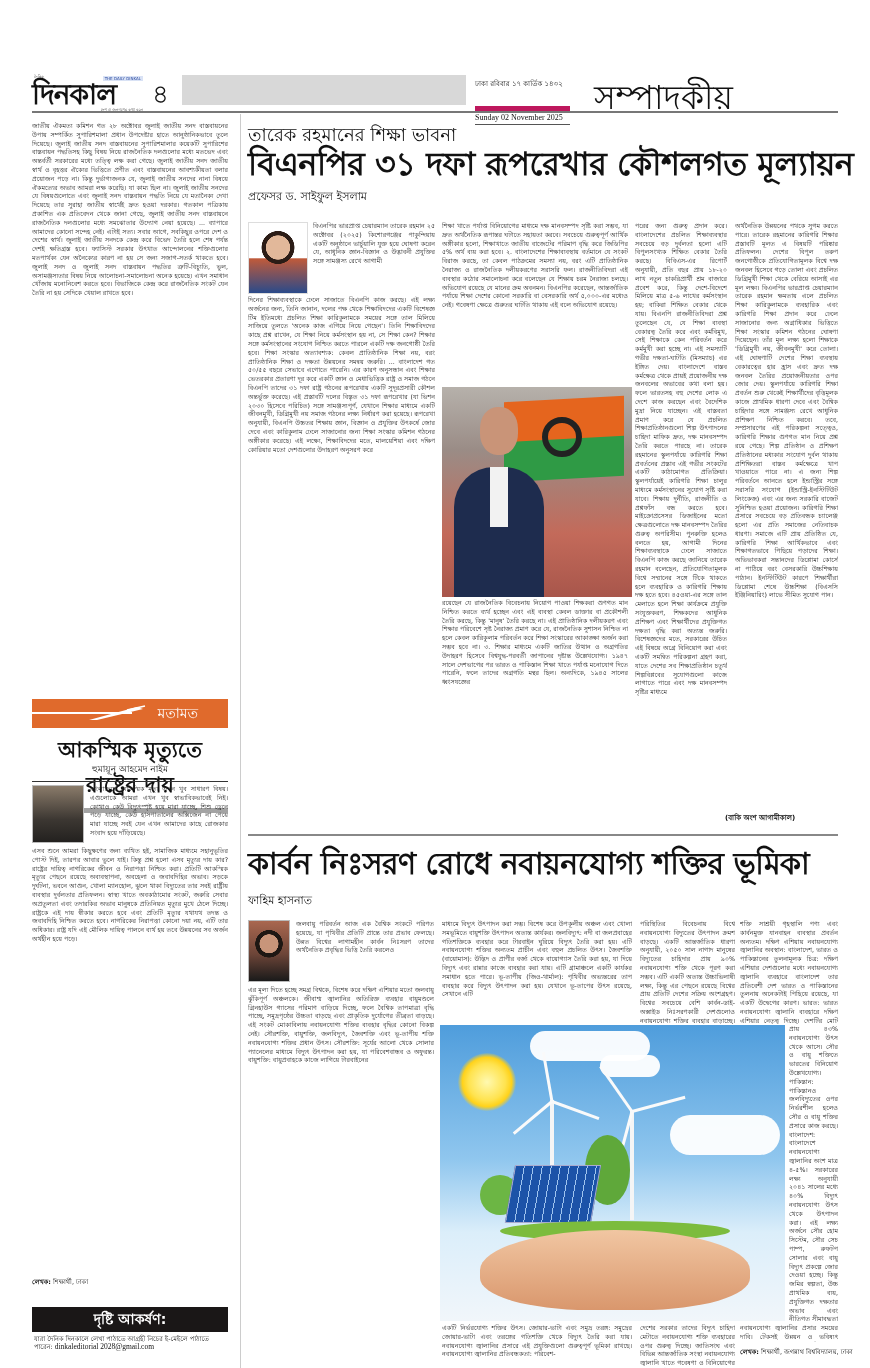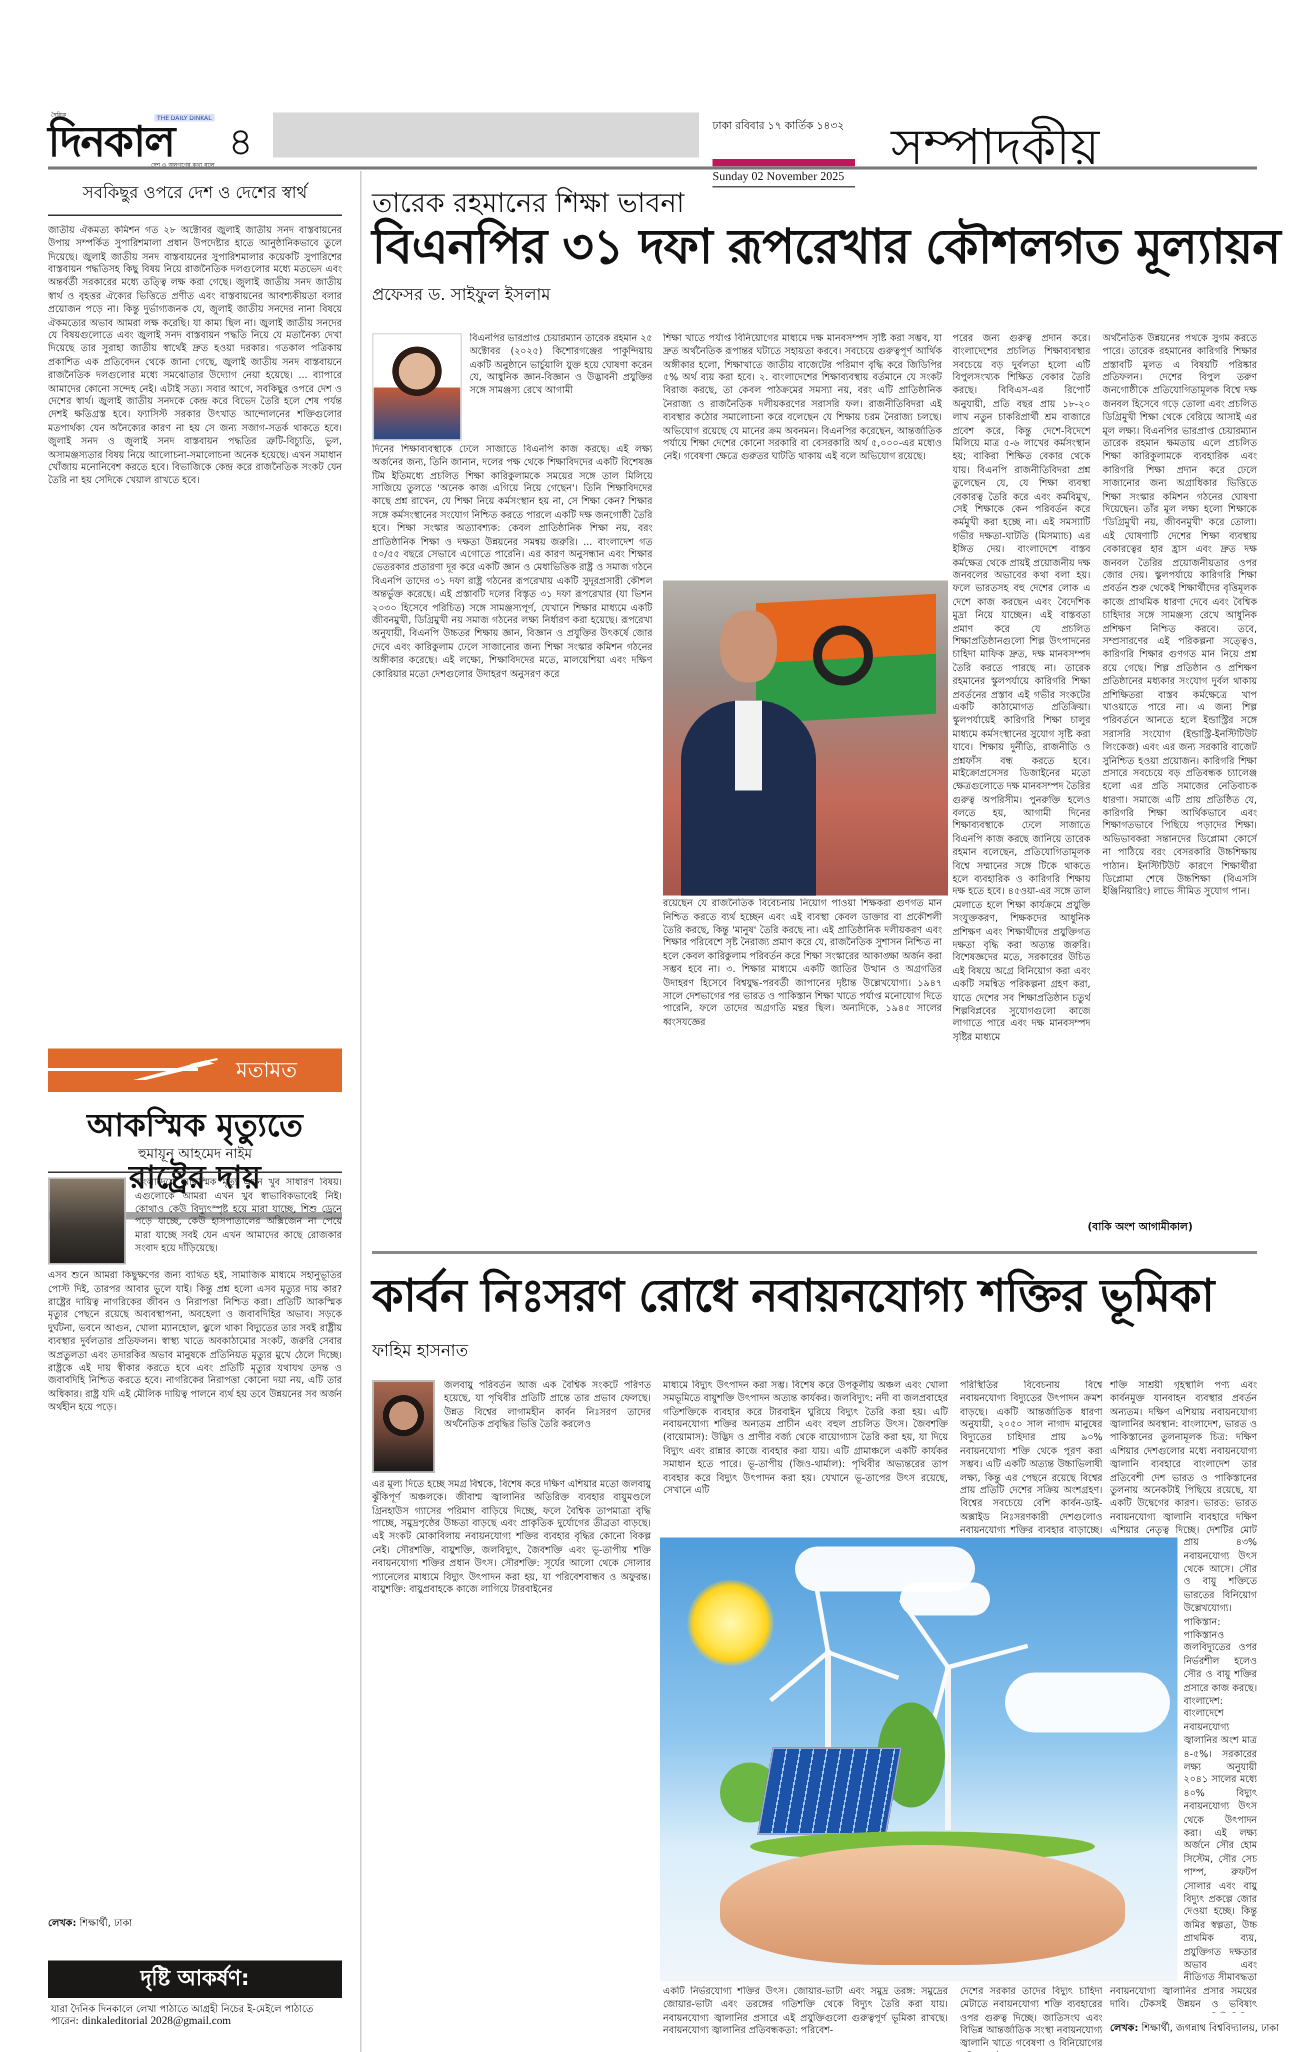--- a/index.html
+++ b/index.html
@@ -86,21 +86,20 @@
 <div class="abs grey-band"></div>
 <div class="abs date-box">
   <div class="date-bn">ঢাকা রবিবার ১৭ কার্তিক ১৪৩২</div>
   <div class="date-en">Sunday 02 November 2025</div>
 </div>
 <div class="abs section-title">সম্পাদকীয়</div>
 <div class="abs rule-top"></div>
 <div class="abs vdivider"></div>
 
 <div class="abs left-col">
-  <div class="left-sub">সবকিছুর ওপরে দেশ ও দেশের স্বার্থ</div>
   <div class="body-text editorial-body">জাতীয় ঐকমত্য কমিশন গত ২৮ অক্টোবর জুলাই জাতীয় সনদ বাস্তবায়নের উপায় সম্পর্কিত সুপারিশমালা প্রধান উপদেষ্টার হাতে আনুষ্ঠানিকভাবে তুলে দিয়েছে। জুলাই জাতীয় সনদ বাস্তবায়নের সুপারিশমালার কয়েকটি সুপারিশের বাস্তবায়ন পদ্ধতিসহ কিছু বিষয় নিয়ে রাজনৈতিক দলগুলোর মধ্যে মতভেদ এবং অন্তর্বর্তী সরকারের মধ্যে তত্ত্বি লক্ষ করা গেছে। জুলাই জাতীয় সনদ জাতীয় স্বার্থ ও বৃহত্তর ঐক্যের ভিত্তিতে প্রণীত এবং বাস্তবায়নের আবশ্যকীয়তা বলার প্রয়োজন পড়ে না। কিন্তু দুর্ভাগ্যজনক যে, জুলাই জাতীয় সনদের নানা বিষয়ে ঐকমত্যের অভাব আমরা লক্ষ করেছি। যা কাম্য ছিল না। জুলাই জাতীয় সনদের যে বিষয়গুলোতে এবং জুলাই সনদ বাস্তবায়ন পদ্ধতি নিয়ে যে মতানৈক্য দেখা দিয়েছে তার সুরাহা জাতীয় স্বার্থেই দ্রুত হওয়া দরকার। গতকাল পত্রিকায় প্রকাশিত এক প্রতিবেদন থেকে জানা গেছে, জুলাই জাতীয় সনদ বাস্তবায়নে রাজনৈতিক দলগুলোর মধ্যে সমঝোতার উদ্যোগ নেয়া হয়েছে। ... ব্যাপারে আমাদের কোনো সন্দেহ নেই। এটাই সত্য। সবার আগে, সবকিছুর ওপরে দেশ ও দেশের স্বার্থ। জুলাই জাতীয় সনদকে কেন্দ্র করে বিভেদ তৈরি হলে শেষ পর্যন্ত দেশই ক্ষতিগ্রস্ত হবে। ফ্যাসিস্ট সরকার উৎখাত আন্দোলনের শক্তিগুলোর মতপার্থক্য যেন অনৈক্যের কারণ না হয় সে জন্য সজাগ-সতর্ক থাকতে হবে। জুলাই সনদ ও জুলাই সনদ বাস্তবায়ন পদ্ধতির ত্রুটি-বিচ্যুতি, ভুল, অসামঞ্জস্যতার বিষয় নিয়ে আলোচনা-সমালোচনা অনেক হয়েছে। এখন সমাধান খোঁজায় মনোনিবেশ করতে হবে। বিভাজিকে কেন্দ্র করে রাজনৈতিক সংকট যেন তৈরি না হয় সেদিকে খেয়াল রাখতে হবে।</div>
 </div>
 
 <div class="abs mot-banner">
   <div class="mot-line"></div>
   <svg class="pen-icon" viewBox="0 0 60 18">
     <path d="M2 16 L50 3 L56 5 L10 16 Z" fill="#fff"></path>
     <path d="M40 6 L58 2" stroke="#fff" stroke-width="1.5"></path>
   </svg>
   <span class="mot-label">মতামত</span>

